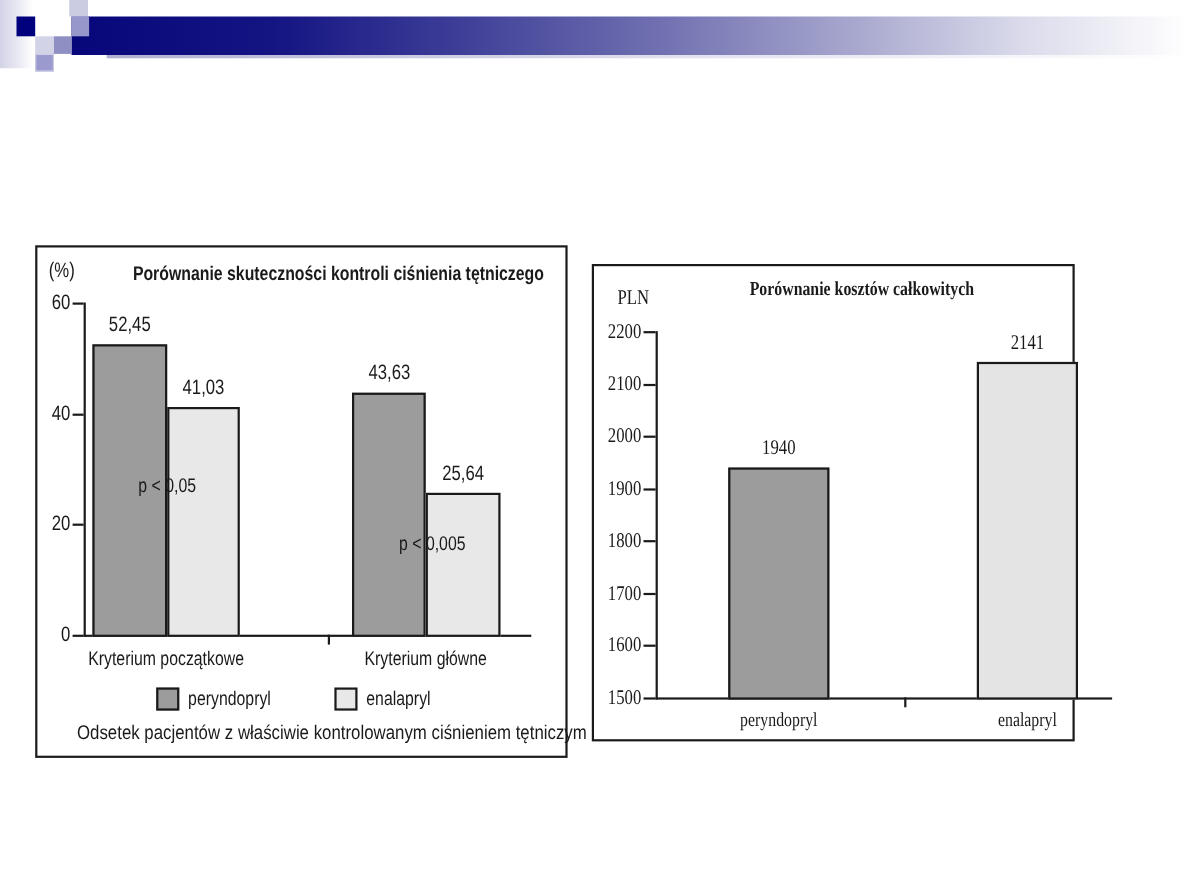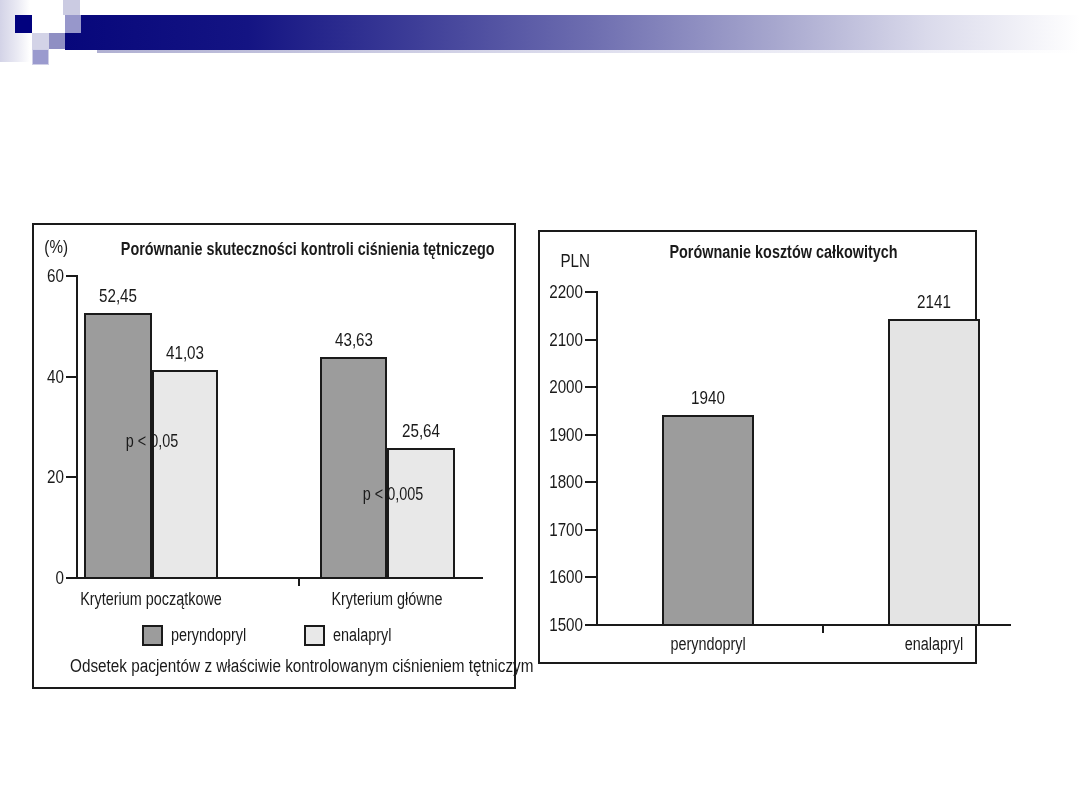--- a/index.html
+++ b/index.html
@@ -21,21 +21,21 @@
   .sq-a{left:63px;top:0;width:17px;height:15px;background:#cbcbe2;}
   .sq-b{left:65px;top:15px;width:16px;height:18px;background:#9797cb;}
   .sq-c{left:32px;top:33px;width:17px;height:16px;background:#d3d3e7;}
   .sq-d{left:49px;top:33px;width:16px;height:16px;background:#8f8fc3;}
   .sq-e{left:32px;top:49px;width:17px;height:16px;background:#9a9ace;
         border:1px solid #cfcfe6;box-sizing:border-box;}
 
   
   .cbox{border:2px solid #1a1a1a;background:#ffffff;box-sizing:border-box;}
   #chart-left{left:32px;top:223px;width:484px;height:466px;}
-  #chart-right{left:538px;top:230px;width:439px;height:434px;}
+  #chart-right{left:538px;top:240px;width:439px;height:434px;font-family:Liberation Serif, serif;}
 
   
   .title{font-weight:bold;font-size:18px;white-space:nowrap;text-align:center;
          transform:scaleX(0.8);transform-origin:50% 50%;}
   .unit{font-size:19px;text-align:right;height:22px;line-height:22px;
         transform:scaleX(0.8);transform-origin:100% 50%;}
   .tlabel{font-size:19px;text-align:right;height:22px;line-height:22px;
           transform:scaleX(0.8);transform-origin:100% 50%;}
   .vlabel{font-size:19px;text-align:center;white-space:nowrap;height:22px;line-height:22px;
           transform:scaleX(0.8);transform-origin:50% 50%;}

